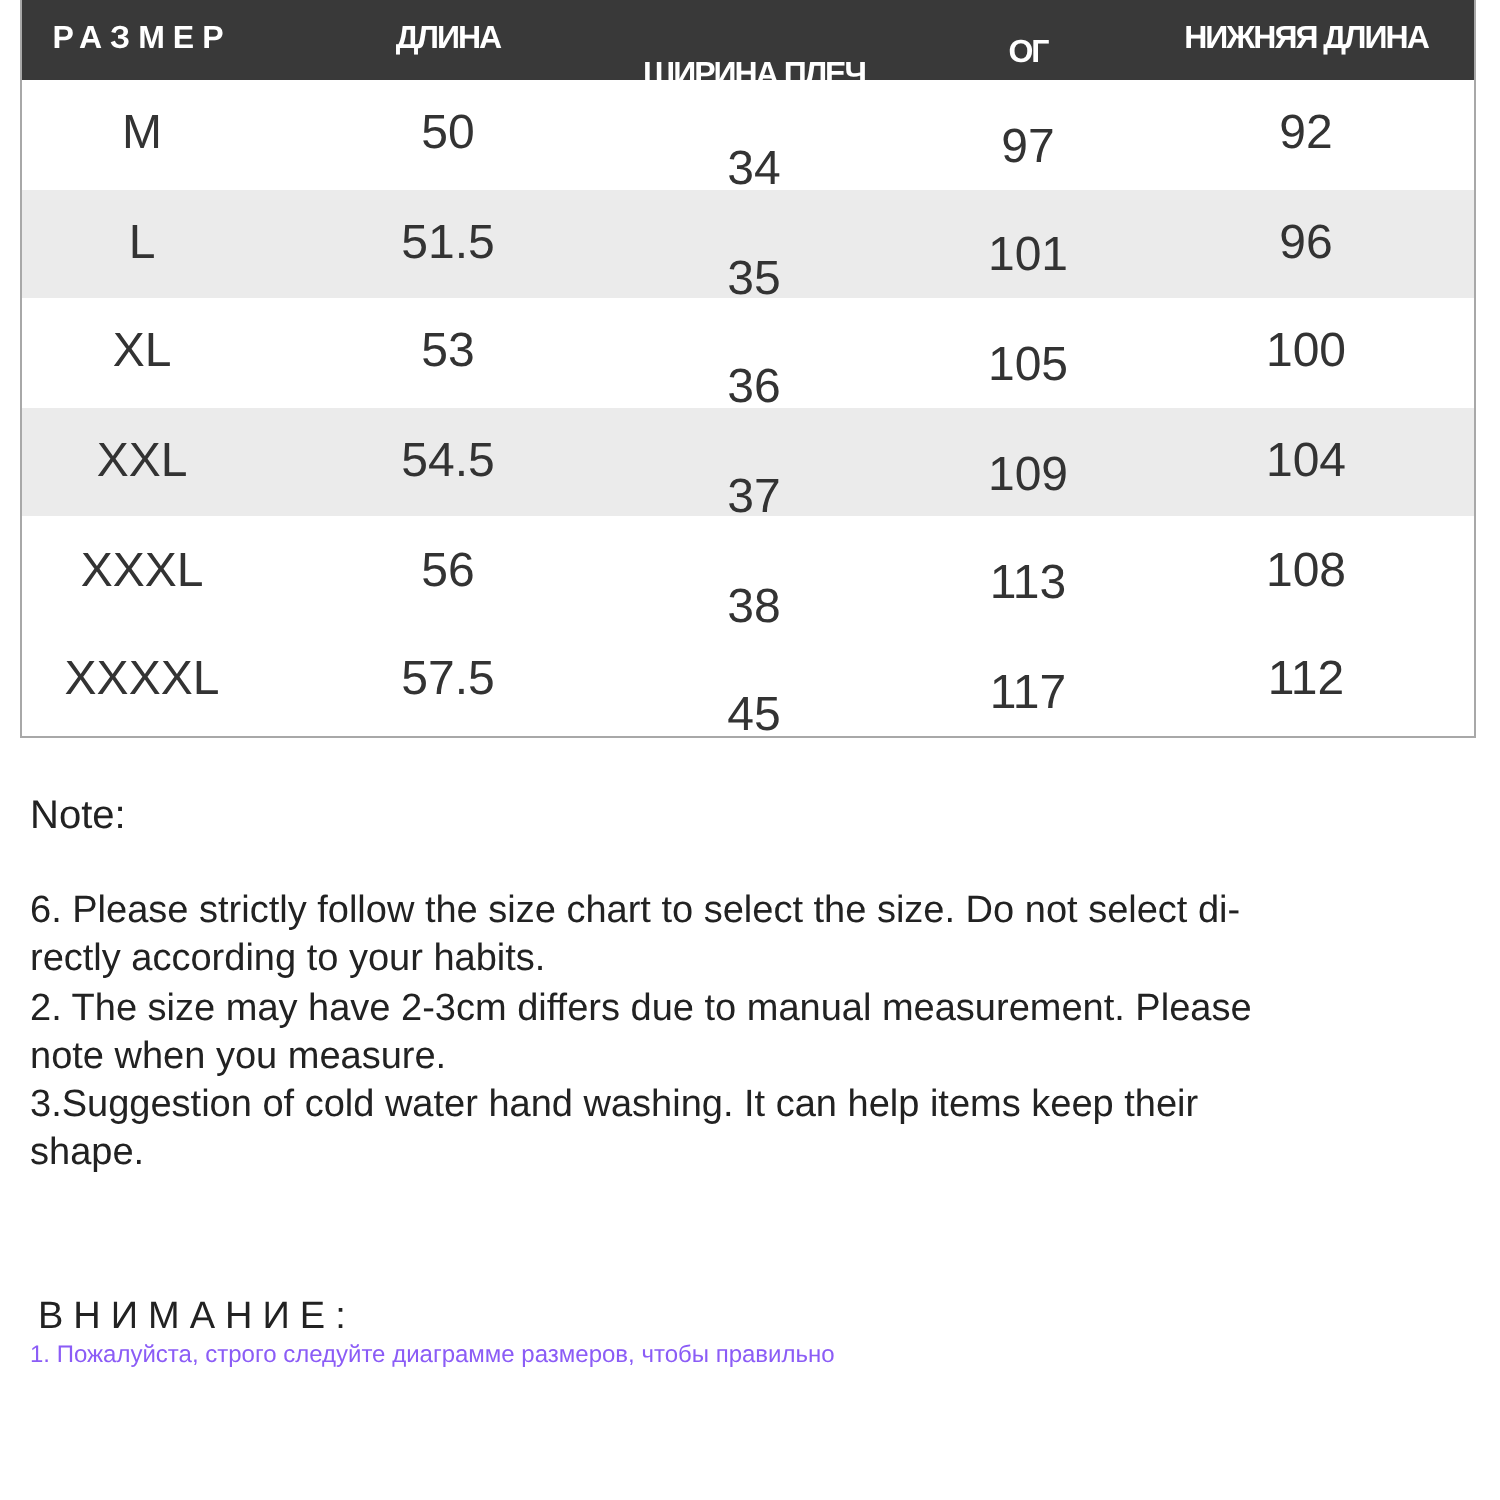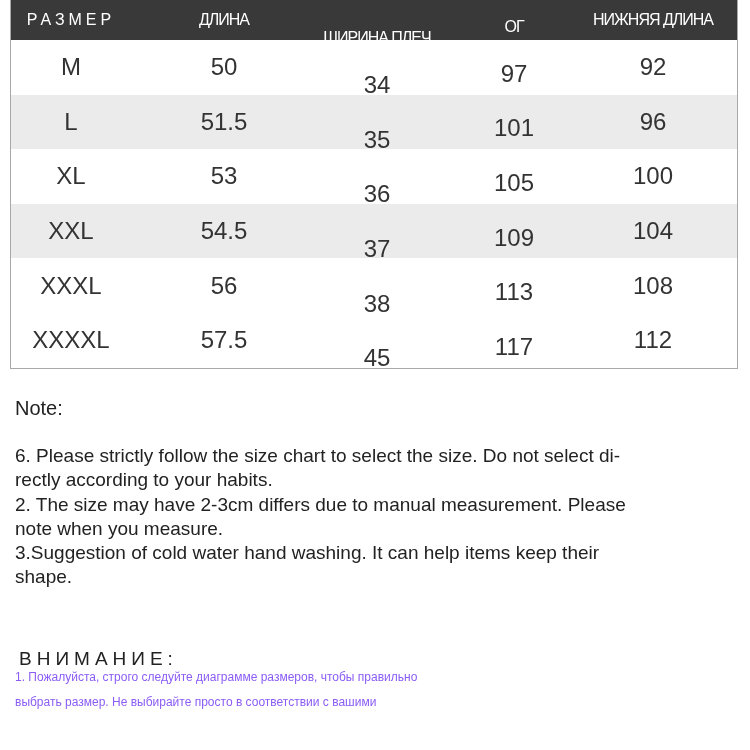--- a/index.html
+++ b/index.html
@@ -1,19 +1,19 @@
 <!DOCTYPE html>
 <html><head>
 <meta charset="utf-8">
 <style>
   html, body { margin:0; padding:0; }
   body { width:750px; height:750px; overflow:hidden; background:#ffffff; font-family:"Liberation Sans", sans-serif; color:#222; position:relative; }
   .table { position:absolute; left:10px; top:0; width:726px; border-left:1px solid #a8a8a8; border-right:1px solid #a8a8a8; border-bottom:1px solid #a8a8a8; }
   .hdr { height:40px; background:#393939; display:flex; align-items:center; color:#fff; }
-  .hdr .c { font-size:16px; letter-spacing:-1px; }
+  .hdr .c { font-size:16px; letter-spacing:-1px;font-weight:bold; }
   .hdr .c.first { letter-spacing:4px; font-size:16px; }
   .row { height:54.6px; display:flex; align-items:center; font-size:24px; color:#333; }
   .row.alt { background:#ebebeb; }
   .c { text-align:center; }
   .c0 { width:120px; padding-left:0; }
   .c1 { width:186px; }
   .c2 { width:120px;margin-top:36px; }
   .c3 { width:154px;margin-top:13px; }
   .c4 { width:124px; }
   .row .c1 span, .row .c1 { position:relative; }
@@ -86,14 +86,13 @@
   <p>rectly according to your habits.</p>
   <p>2. The size may have 2-3cm differs due to manual measurement. Please</p>
   <p>note when you measure.</p>
   <p>3.Suggestion of cold water hand washing. It can help items keep their</p>
   <p>shape.</p>
 </div>
 
 <div class="ru-title">ВНИМАНИЕ:</div>
 <div class="ru-body">
   <p>1. Пожалуйста, строго следуйте диаграмме размеров, чтобы правильно</p>
-  <p>выбрать размер. Не выбирайте просто в соответствии с вашими</p>
 </div>
 
 </body></html>

